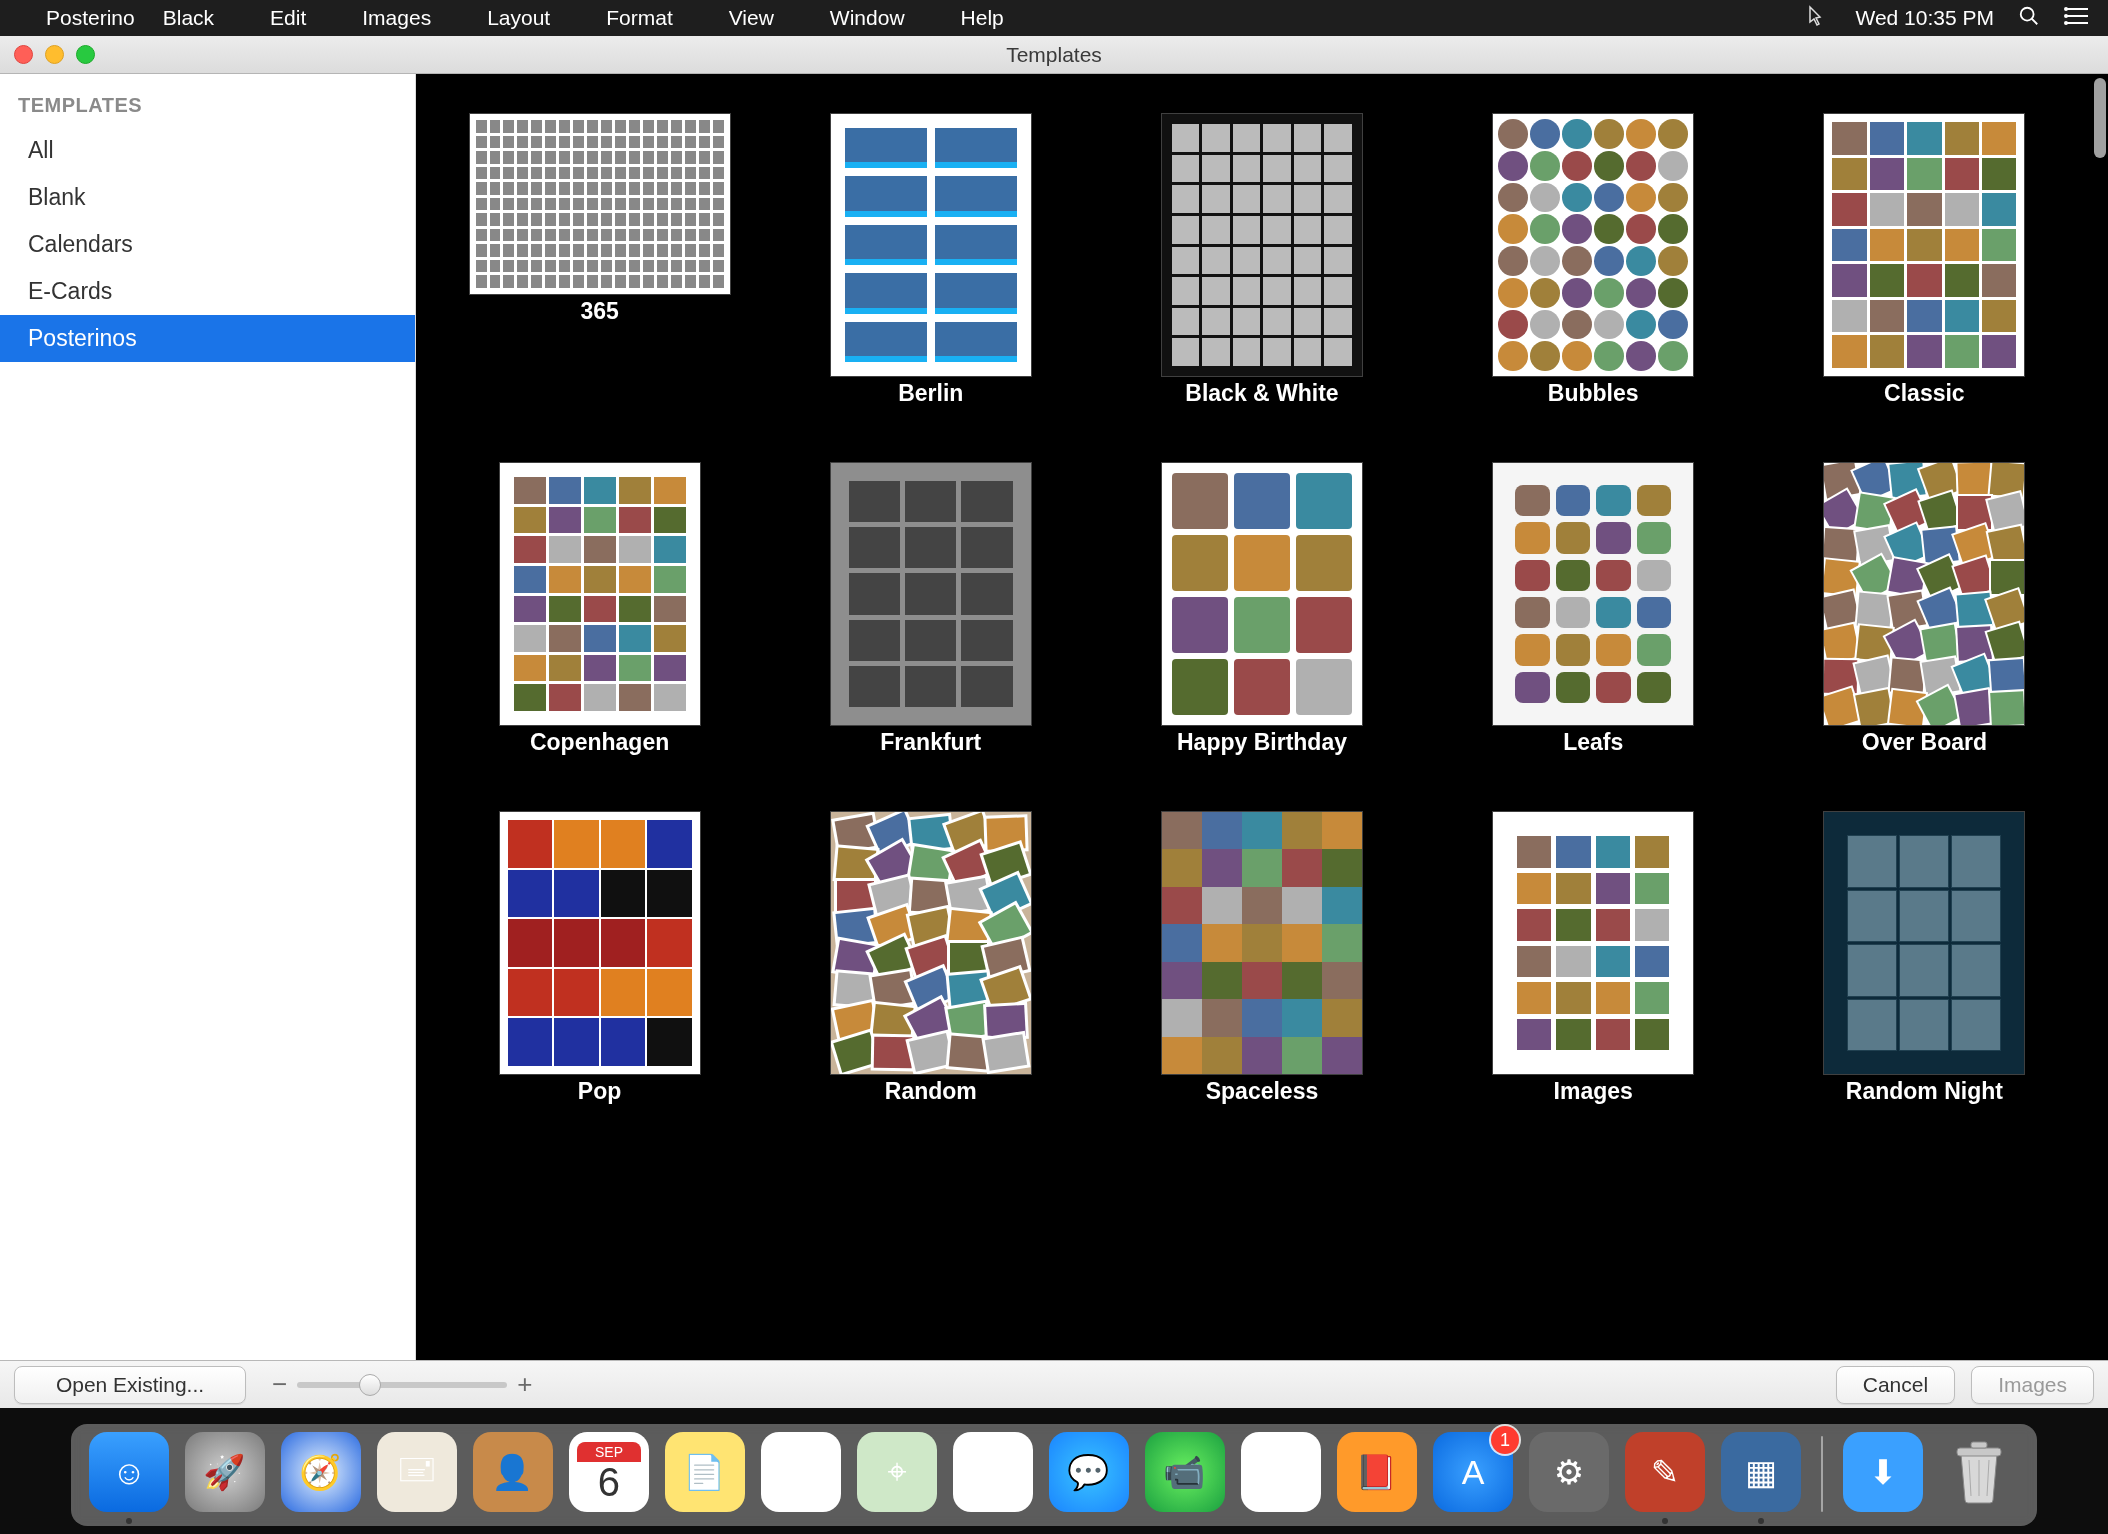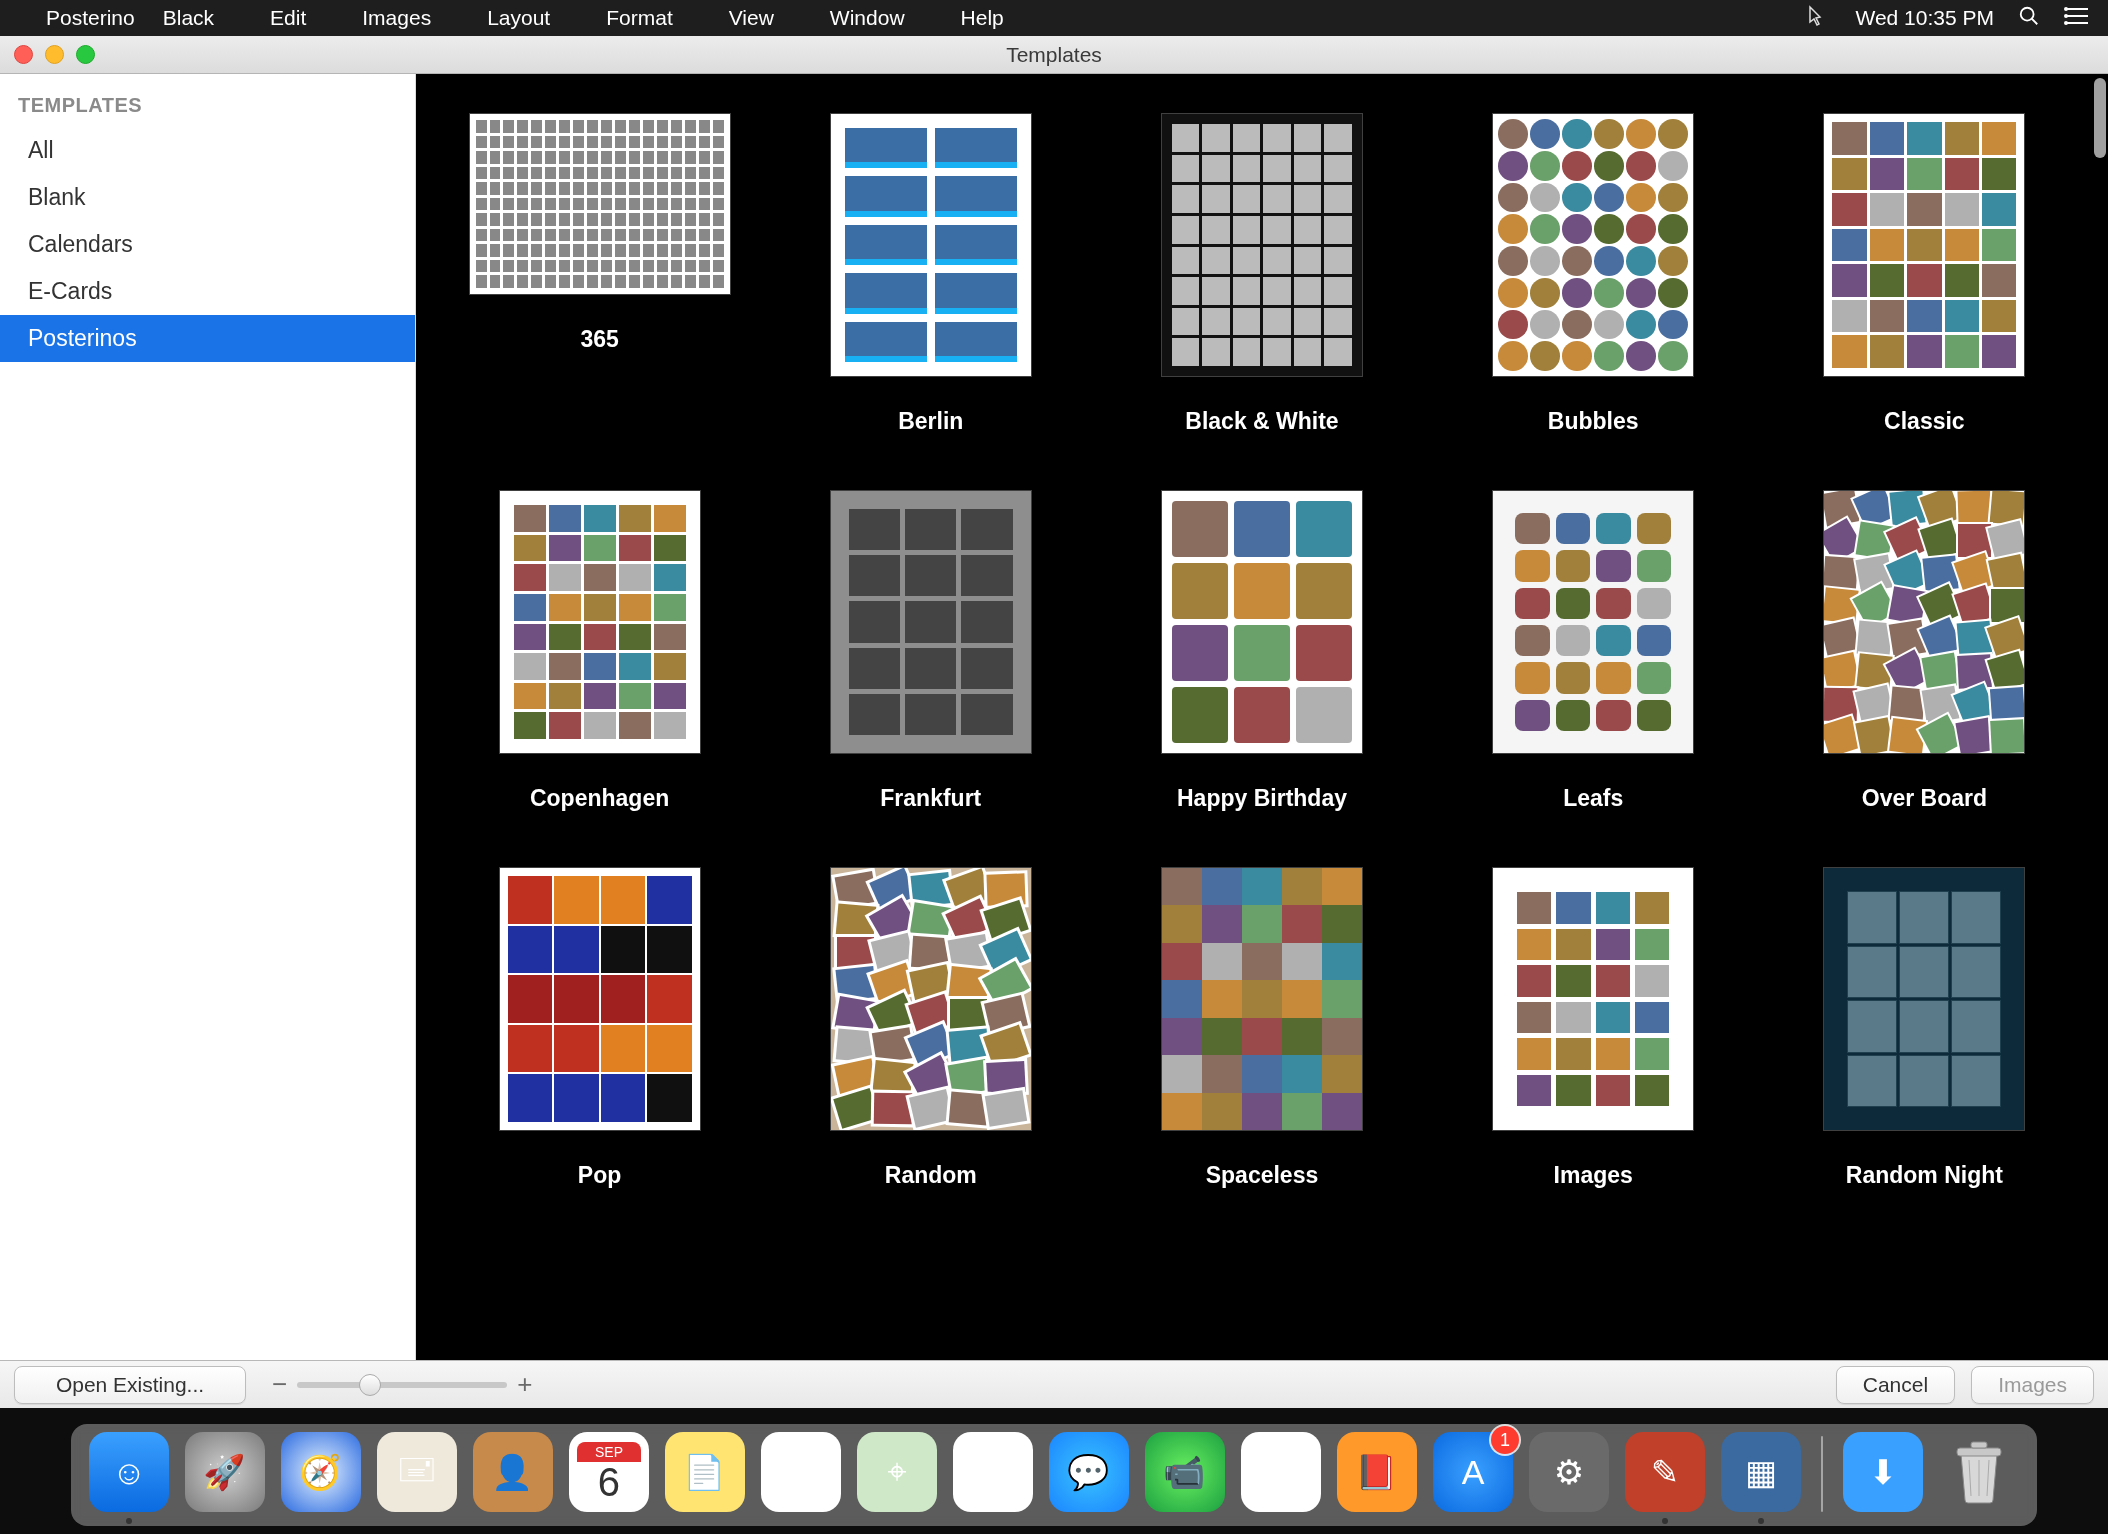--- a/index.html
+++ b/index.html
@@ -53,21 +53,21 @@
     .sidebar .section-title { font-size: 20px; color: #8a8a8a; font-weight: 600; padding: 8px 18px 10px; letter-spacing: .5px;}
     .sidebar .item { padding: 10px 28px; cursor: default; }
     .sidebar .item.selected { background: #1a74e8; color: #fff; }
 
     .main {
       flex: 1; background: #000; color: #fff; overflow-y: auto;
       padding: 40px 36px 60px;
       position: relative;
     }
     .grid { display: grid; grid-template-columns: repeat(5, 1fr); gap: 56px 36px; }
-    .cell { display: flex; flex-direction: column; align-items: center; gap: 32px;}
+    .cell { display: flex; flex-direction: column; align-items: center; gap: 4px;}
     .thumb {
       width: 200px; height: 262px; background: #fff;
       box-shadow: 0 0 0 1px rgba(255,255,255,.25);
       position: relative; overflow: hidden;
     }
     .thumb.landscape { width: 260px; height: 180px; }
     .cell .caption { font-size: 23px; font-weight: 700; text-align: center; }
 
     
     .inner-grid { position: absolute; inset: 8px; display: grid; gap: 3px; }

